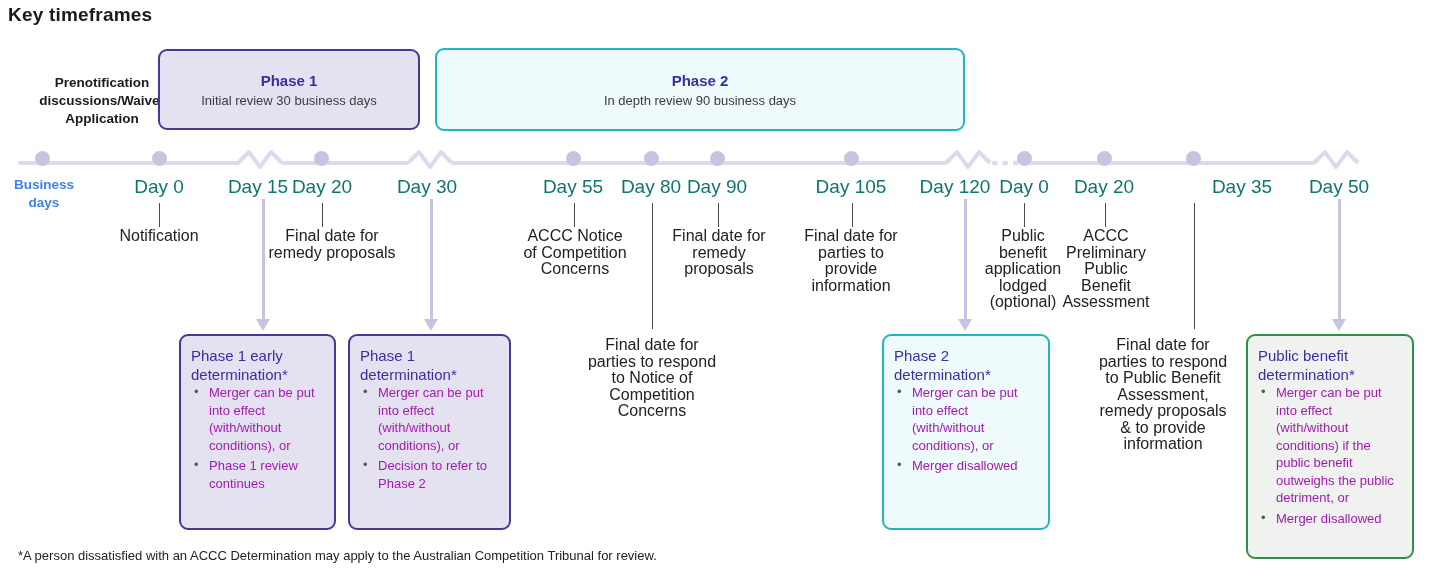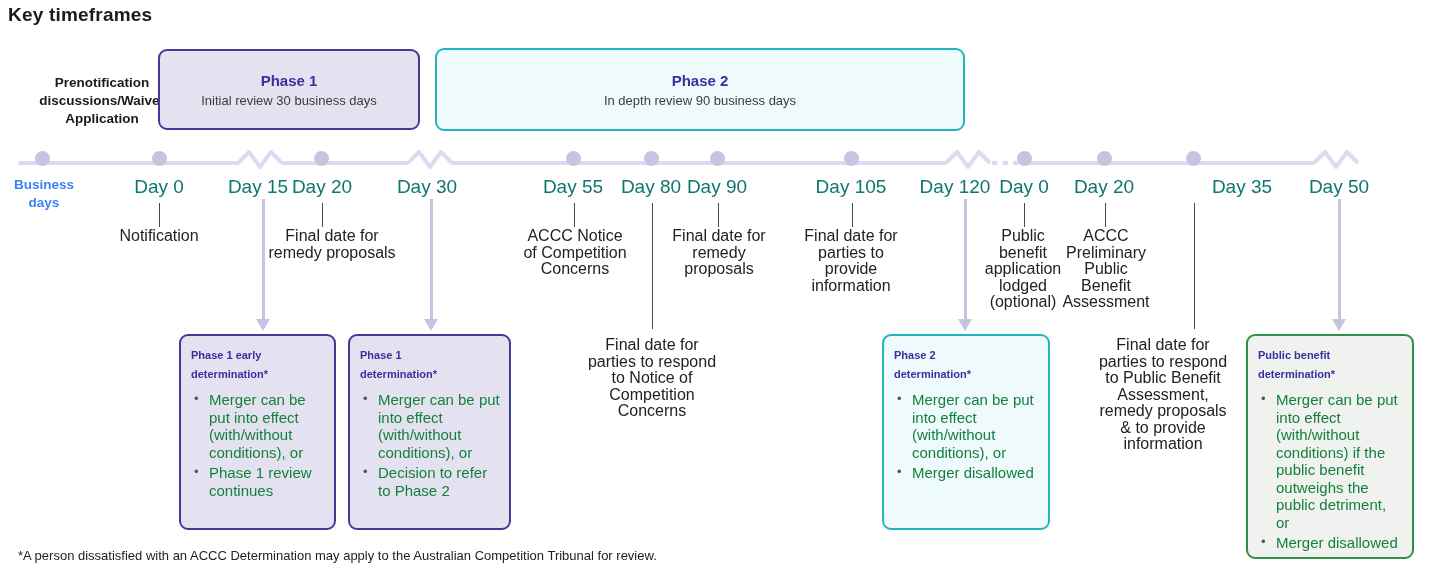--- a/index.html
+++ b/index.html
@@ -37,23 +37,23 @@
 
   
   .anno{font-size:16px;line-height:16.5px;color:#222;text-align:center;}
 
   
   .arrow-line{width:3px;background:#c7c4e2;}
   .arrow-head{width:0;height:0;border-left:7.5px solid transparent;border-right:7.5px solid transparent;border-top:12px solid #c7c4e2;}
 
   
   .out-box{border-radius:9px;box-sizing:border-box;padding:10px 9px 8px 10px;}
-  .out-title{font-size:11px;font-weight:bold;color:#3b2fa0;line-height:19px;margin-bottom:7px;}
+  .out-title{font-size:15px;font-weight:normal;color:#3b2fa0;line-height:19px;}
   .out-ul{margin:0;padding:0;list-style:none;}
-  .out-ul li{position:relative;padding-left:18px;font-size:15px;line-height:17.5px;color:#15803d;margin-bottom:3px;}
+  .out-ul li{position:relative;padding-left:18px;font-size:13px;line-height:17.5px;color:#a21caf;margin-bottom:3px;}
   .out-ul li:before{content:"\2022";position:absolute;left:3px;top:-1px;color:#555;font-size:13px;}
 
   #out-p1e{left:179px;top:334px;width:157px;height:196px;border:2.2px solid #413a96;background:#e4e2f0;}
   #out-p1{left:348px;top:334px;width:163px;height:196px;border:2.2px solid #413a96;background:#e4e2f0;}
   #out-p2{left:882px;top:334px;width:168px;height:196px;border:2.2px solid #21b5bd;background:#eefafb;}
   #out-pb{left:1246px;top:334px;width:168px;height:225px;border:2.2px solid #2f8f46;background:#eff2ee;}
 
   
   #footnote{left:18px;top:548px;font-size:13px;color:#222;}
 </style>

